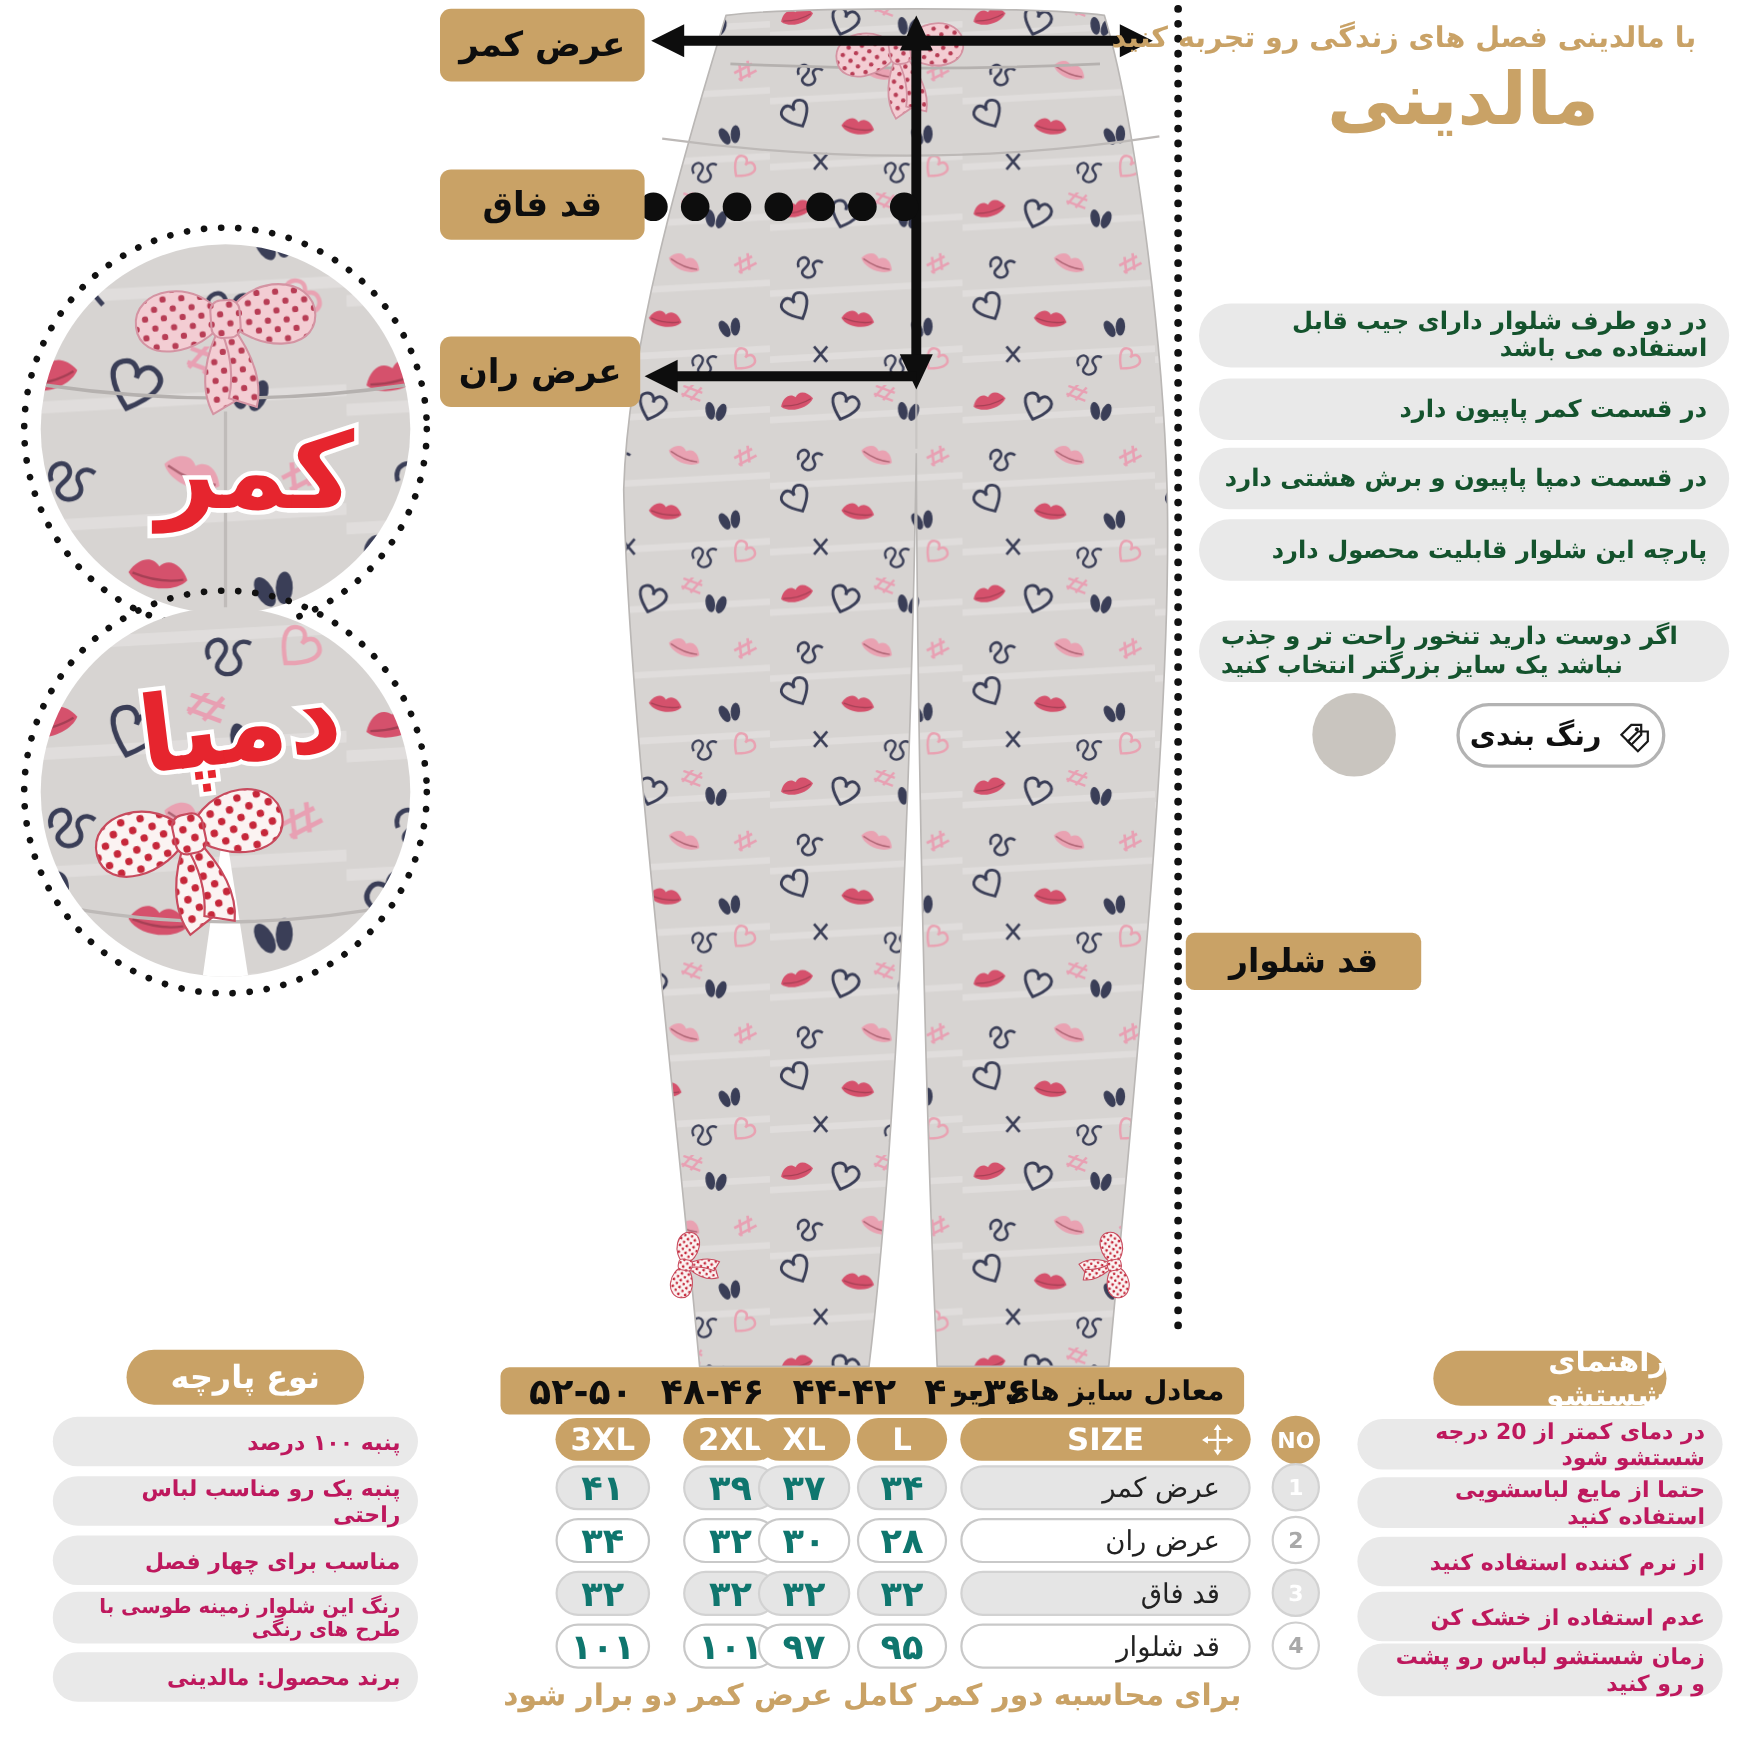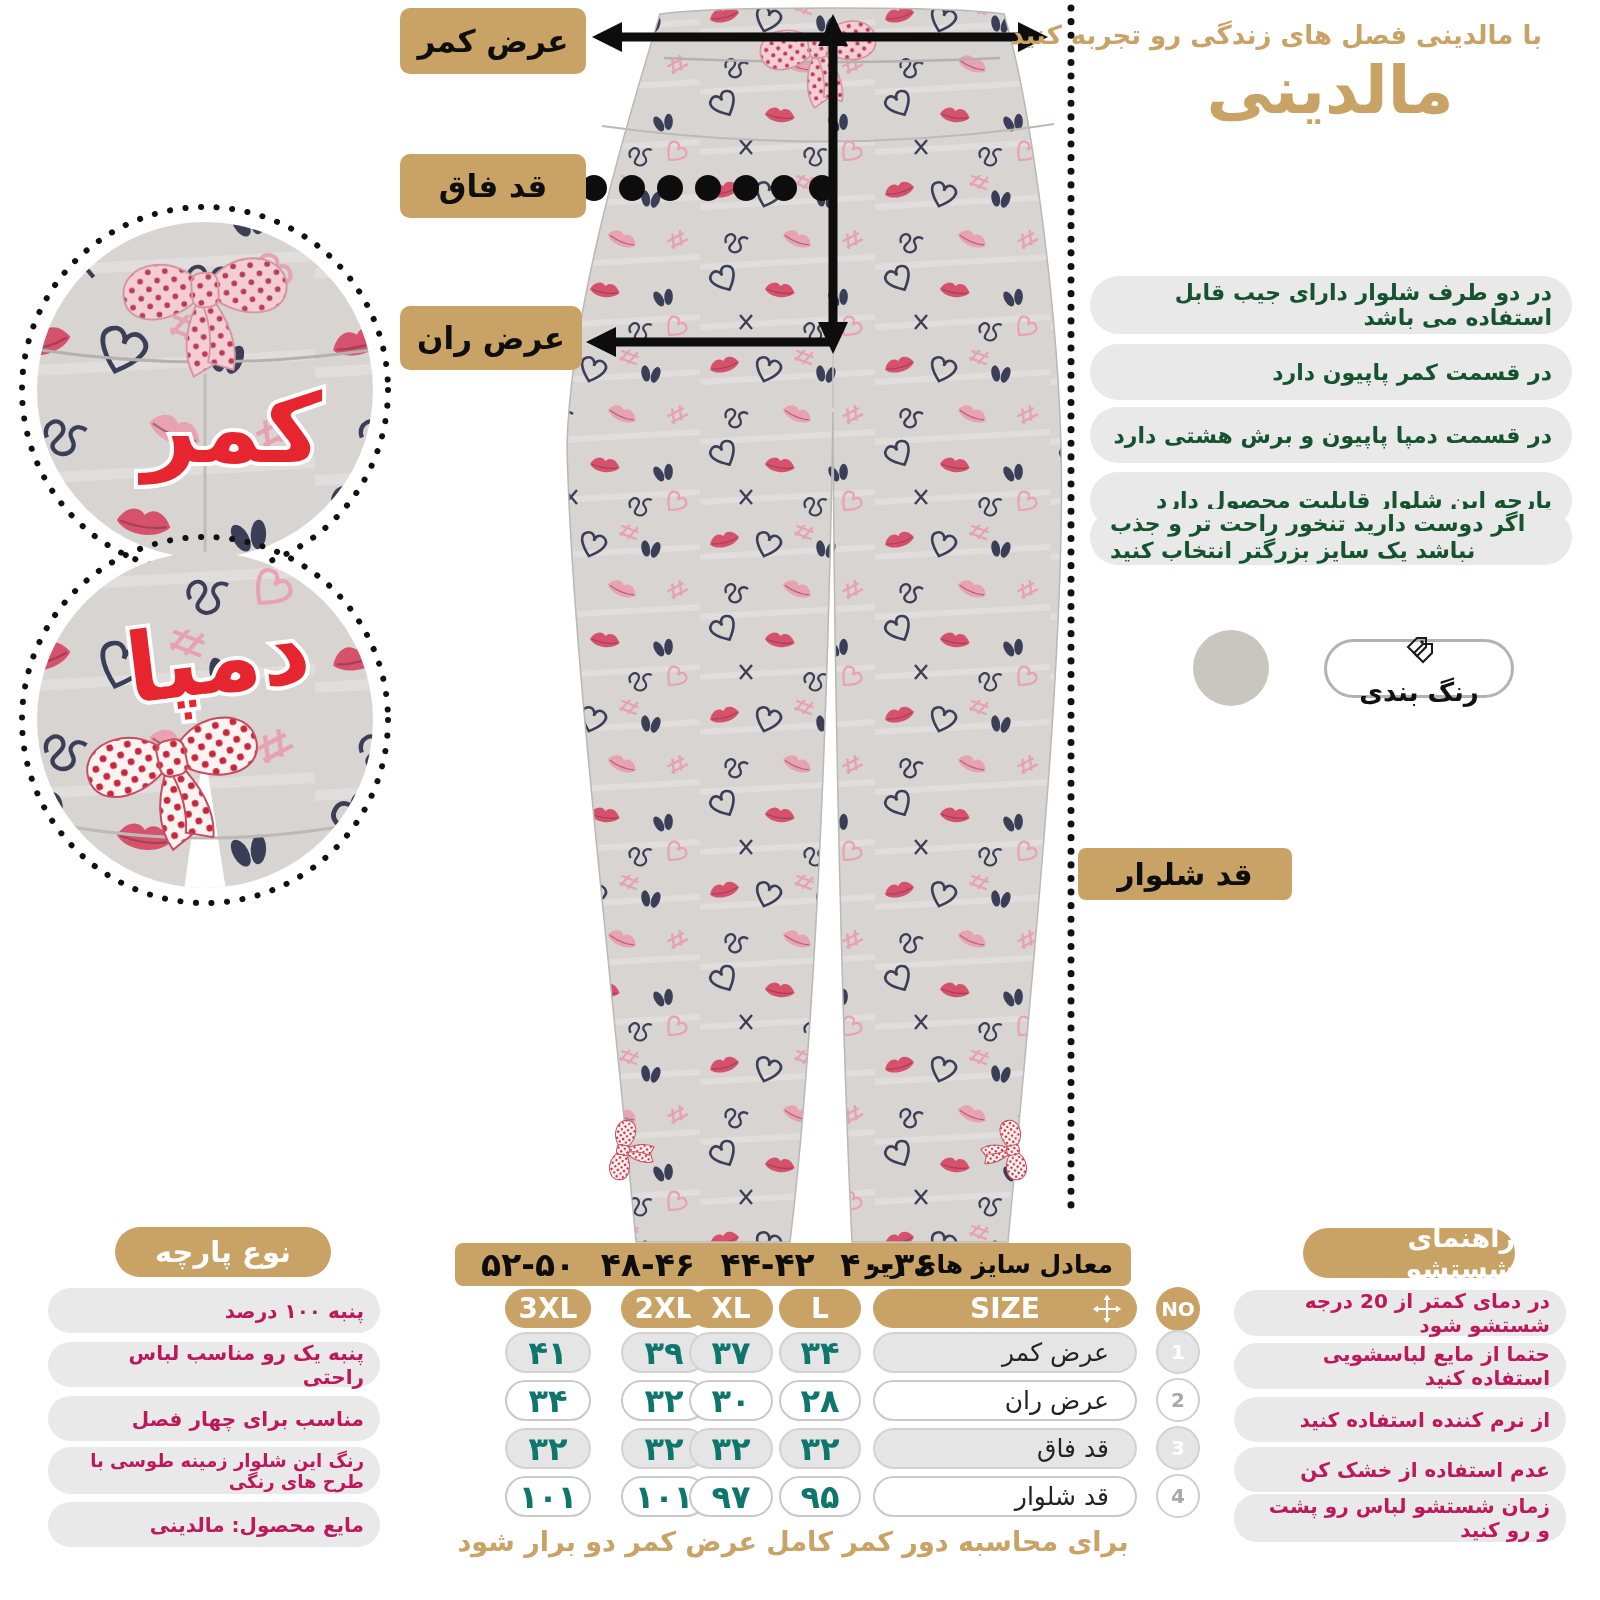--- a/index.html
+++ b/index.html
@@ -31,21 +31,21 @@
     background:var(--gold);border-radius:18px;display:flex;align-items:center;justify-content:center;
     color:#fff;font-weight:bold;font-size:31px;direction:rtl;}
   .feat{position:absolute;left:1090px;width:482px;z-index:2;background:var(--pillgray);
     border-radius:29px;display:flex;align-items:center;direction:rtl;
     font-weight:bold;font-size:22px;padding:0 20px;box-sizing:border-box;color:#14532d;}
   .feat.wrap{line-height:1.25;text-align:left;}
   .swatch{position:absolute;left:1193px;top:630px;width:76px;height:76px;border-radius:50%;
     background:#c9c5bf;z-index:2;}
   .color-pill{position:absolute;left:1324px;top:639px;width:190px;height:59px;z-index:2;
     background:#fff;border:3px solid #b3b3b3;border-radius:32px;display:flex;align-items:center;
-    justify-content:center;gap:12px;font-weight:bold;font-size:26px;direction:rtl;box-sizing:border-box;flex-direction:column;}
+    justify-content:center;gap:12px;font-weight:bold;font-size:26px;direction:rtl;box-sizing:border-box;}
 
   
   .sec-title{position:absolute;background:var(--gold);border-radius:26px;z-index:2;
     display:flex;align-items:center;justify-content:center;color:#fff;font-weight:bold;
     font-size:29px;direction:rtl;}
   .side-pill{position:absolute;background:var(--pillgray);border-radius:23px;z-index:2;
     display:flex;align-items:center;direction:rtl;font-weight:bold;font-size:20px;
     padding:0 16px;box-sizing:border-box;color:#be185d;}
   .side-pill.sm{font-size:18px;}
 
@@ -226,40 +226,40 @@
   <div class="gold-label" style="left:400px;top:306px;width:182px;height:64px;">عرض ران</div>
   <div class="gold-label" style="left:1078px;top:848px;width:214px;height:52px;border-radius:8px;font-size:30px;">قد شلوار</div>
 
   <div class="tagline">با مالدینی فصل های زندگی رو تجربه کنید</div>
   <div class="logo">مالدینی</div>
 
   <div class="feat" style="top:276px;height:58px;">در دو طرف شلوار دارای جیب قابل استفاده می باشد</div>
   <div class="feat" style="top:344px;height:56px;">در قسمت کمر  پاپیون دارد</div>
   <div class="feat" style="top:407px;height:56px;">در قسمت دمپا پاپیون و برش هشتی دارد</div>
   <div class="feat" style="top:472px;height:56px;">پارچه این شلوار قابلیت محصول دارد</div>
-  <div class="feat wrap" style="top:509px;height:56px;">اگر دوست دارید تنخور راحت تر و جذب نباشد یک سایز بزرگتر انتخاب کنید</div>
+  <div class="feat wrap" style="top:564px;height:56px;">اگر دوست دارید تنخور راحت تر و جذب نباشد یک سایز بزرگتر انتخاب کنید</div>
 
   <div class="swatch"></div>
   <div class="color-pill">
     <span style="display:flex;">
       <svg width="34" height="34" viewBox="0 0 34 34" fill="none" stroke="#1a1a1a" stroke-width="2">
         <path d="M6 16 L15 7 H24 V16 L15 25 Z"></path>
         <circle cx="20" cy="11" r="1.8" fill="#1a1a1a" stroke="none"></circle>
         <path d="M12 22 L21 13 H30 V22 L21 31 Z"></path>
       </svg>
     </span>
     <span>رنگ بندی</span>
   </div>
 
   <div class="sec-title" style="left:115px;top:1227px;width:216px;height:50px;">نوع پارچه</div>
   <div class="side-pill" style="left:48px;top:1288px;width:332px;height:45px;">پنبه ۱۰۰ درصد</div>
   <div class="side-pill" style="left:48px;top:1342px;width:332px;height:45px;">پنبه یک رو مناسب لباس راحتی</div>
   <div class="side-pill" style="left:48px;top:1396px;width:332px;height:45px;">مناسب برای چهار فصل</div>
   <div class="side-pill sm" style="left:48px;top:1447px;width:332px;height:47px;">رنگ این شلوار زمینه طوسی با طرح های رنگی</div>
-  <div class="side-pill" style="left:48px;top:1502px;width:332px;height:45px;">مایع محصول: مالدینی</div>
+  <div class="side-pill" style="left:48px;top:1502px;width:332px;height:45px;">برند محصول: مالدینی</div>
 
   <div class="sec-title" style="left:1303px;top:1228px;width:212px;height:50px;font-size:27px;">راهنمای شستشو</div>
   <div class="side-pill" style="left:1234px;top:1290px;width:332px;height:46px;">در دمای کمتر از 20 درجه  شستشو شود</div>
   <div class="side-pill" style="left:1234px;top:1343px;width:332px;height:46px;">حتما از مایع لباسشویی استفاده کنید</div>
   <div class="side-pill" style="left:1234px;top:1397px;width:332px;height:45px;">از نرم کننده استفاده کنید</div>
   <div class="side-pill" style="left:1234px;top:1447px;width:332px;height:45px;">عدم استفاده از خشک کن</div>
   <div class="side-pill" style="left:1234px;top:1494px;width:332px;height:48px;">زمان شستشو لباس رو پشت و رو کنید</div>
 
   <div class="t-header">
     <span class="t-eq">۵۲-۵۰ ۴۸-۴۶ ۴۴-۴۲ ۴۰-۳۶</span>

